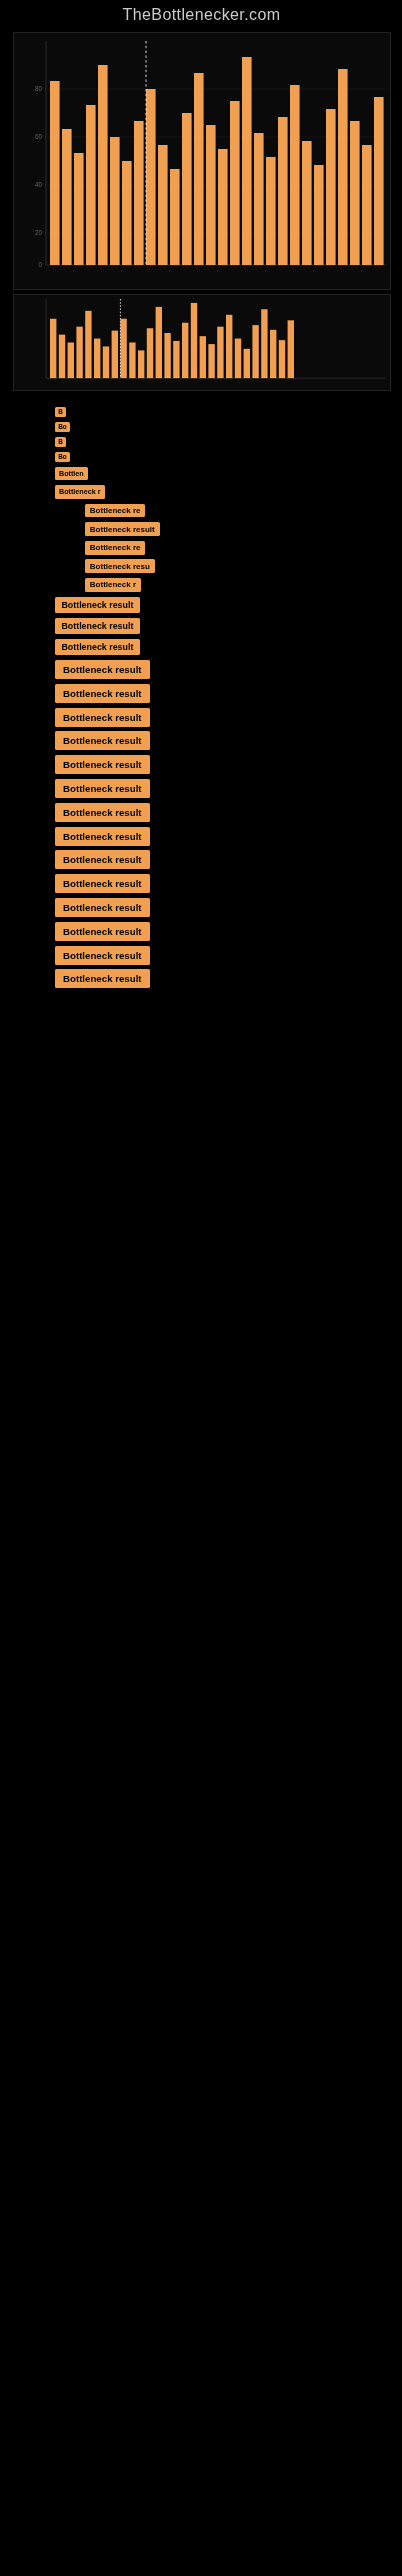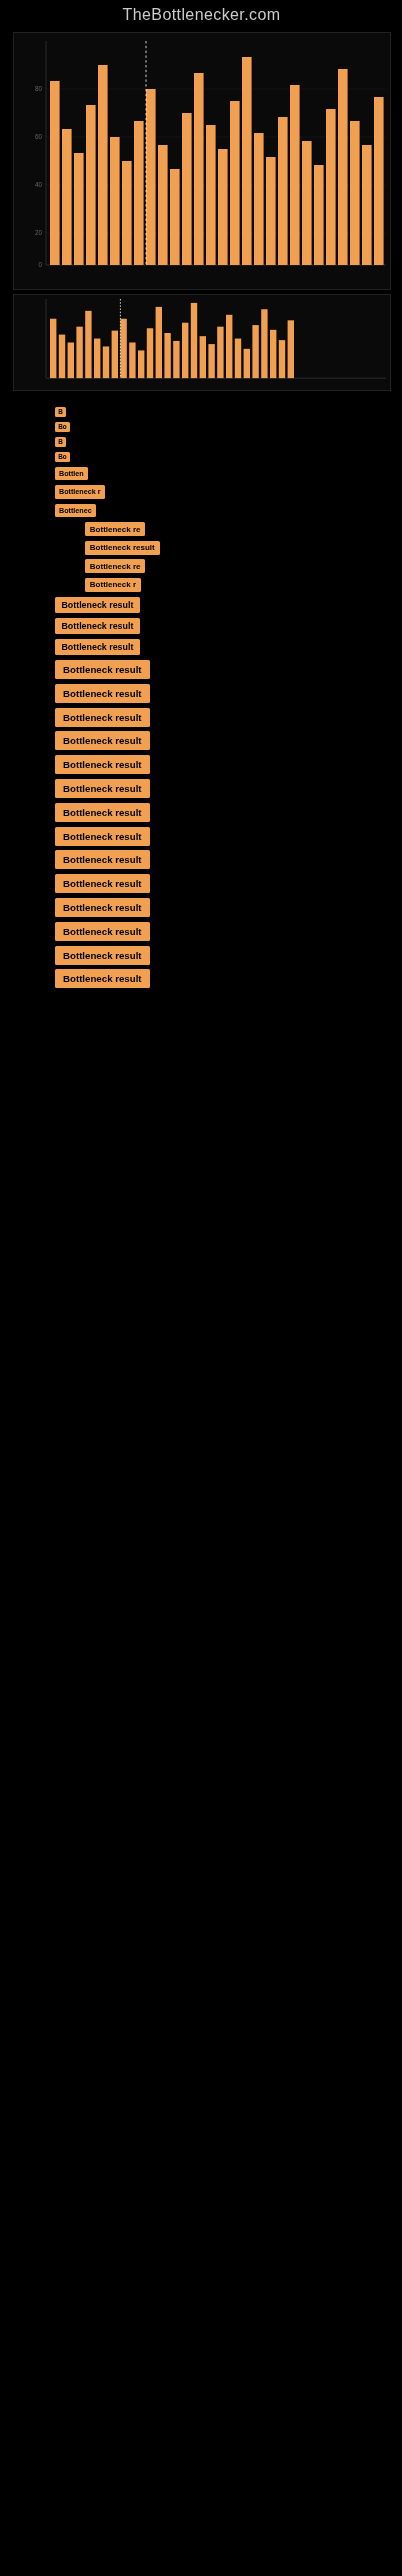--- a/index.html
+++ b/index.html
@@ -170,33 +170,33 @@
     </div>
     <div class="result-item size-xs">
       <span class="result-label">Bo</span>
     </div>
     <div class="result-item size-sm">
       <span class="result-label">Bottlen</span>
     </div>
     <div class="result-item size-sm">
       <span class="result-label">Bottleneck r</span>
     </div>
-    <div class="result-item size-sm">
-      <span class="result-label">Bottlenec</span>
-    </div>
     <div class="result-item size-md">
       <span class="result-label">Bottleneck re</span>
     </div>
     <div class="result-item size-md">
       <span class="result-label">Bottleneck result</span>
     </div>
     <div class="result-item size-md">
       <span class="result-label">Bottleneck re</span>
     </div>
     <div class="result-item size-md">
+      <span class="result-label">Bottleneck resu</span>
+    </div>
+    <div class="result-item size-md">
       <span class="result-label">Bottleneck r</span>
     </div>
     <div class="result-item size-lg">
       <span class="result-label">Bottleneck result</span>
     </div>
     <div class="result-item size-lg">
       <span class="result-label">Bottleneck result</span>
     </div>
     <div class="result-item size-lg">
       <span class="result-label">Bottleneck result</span>

